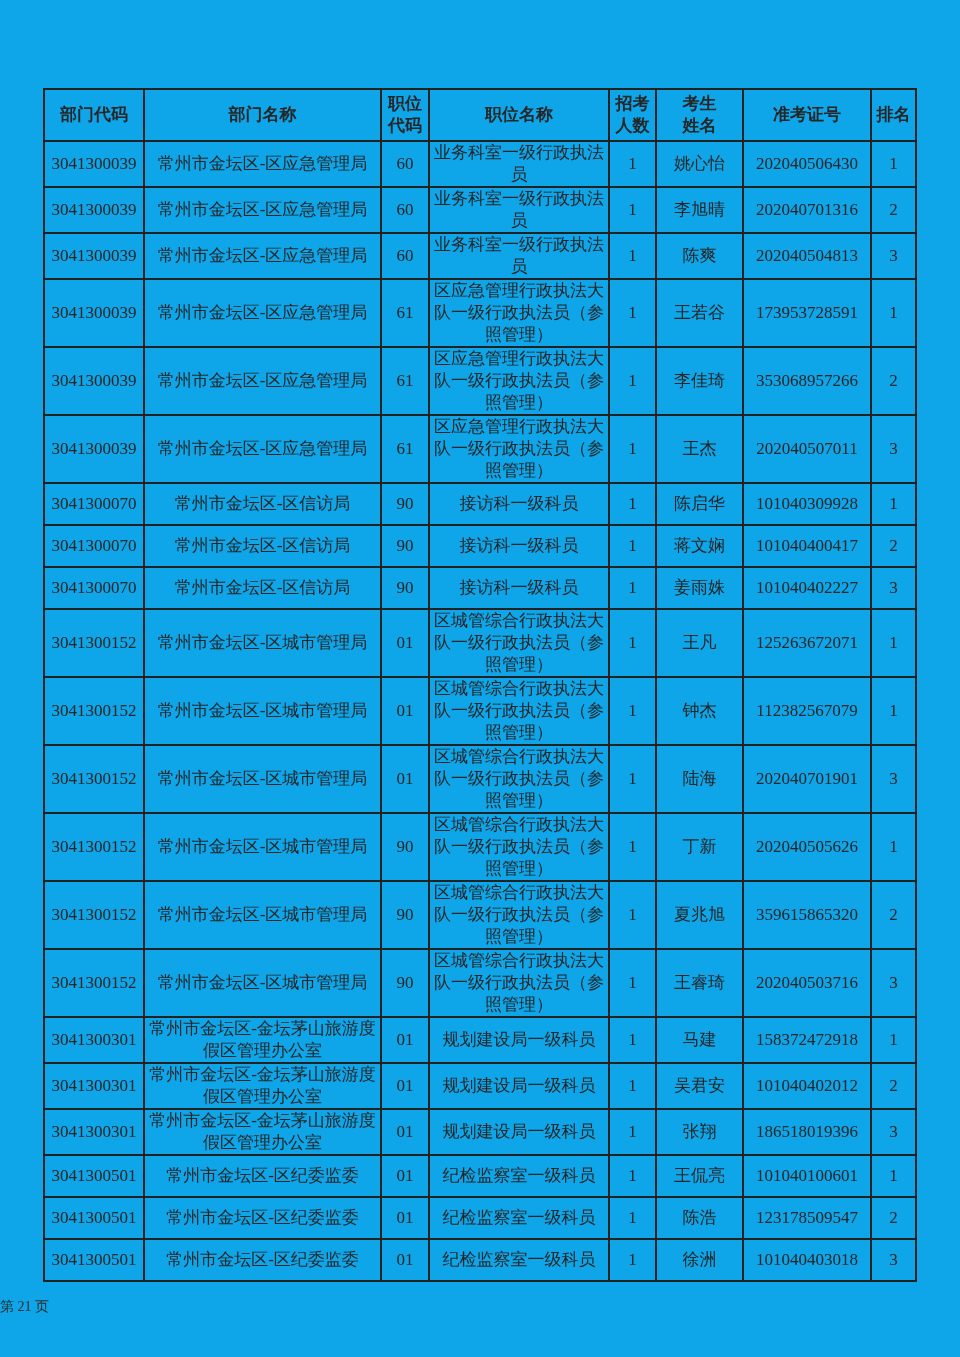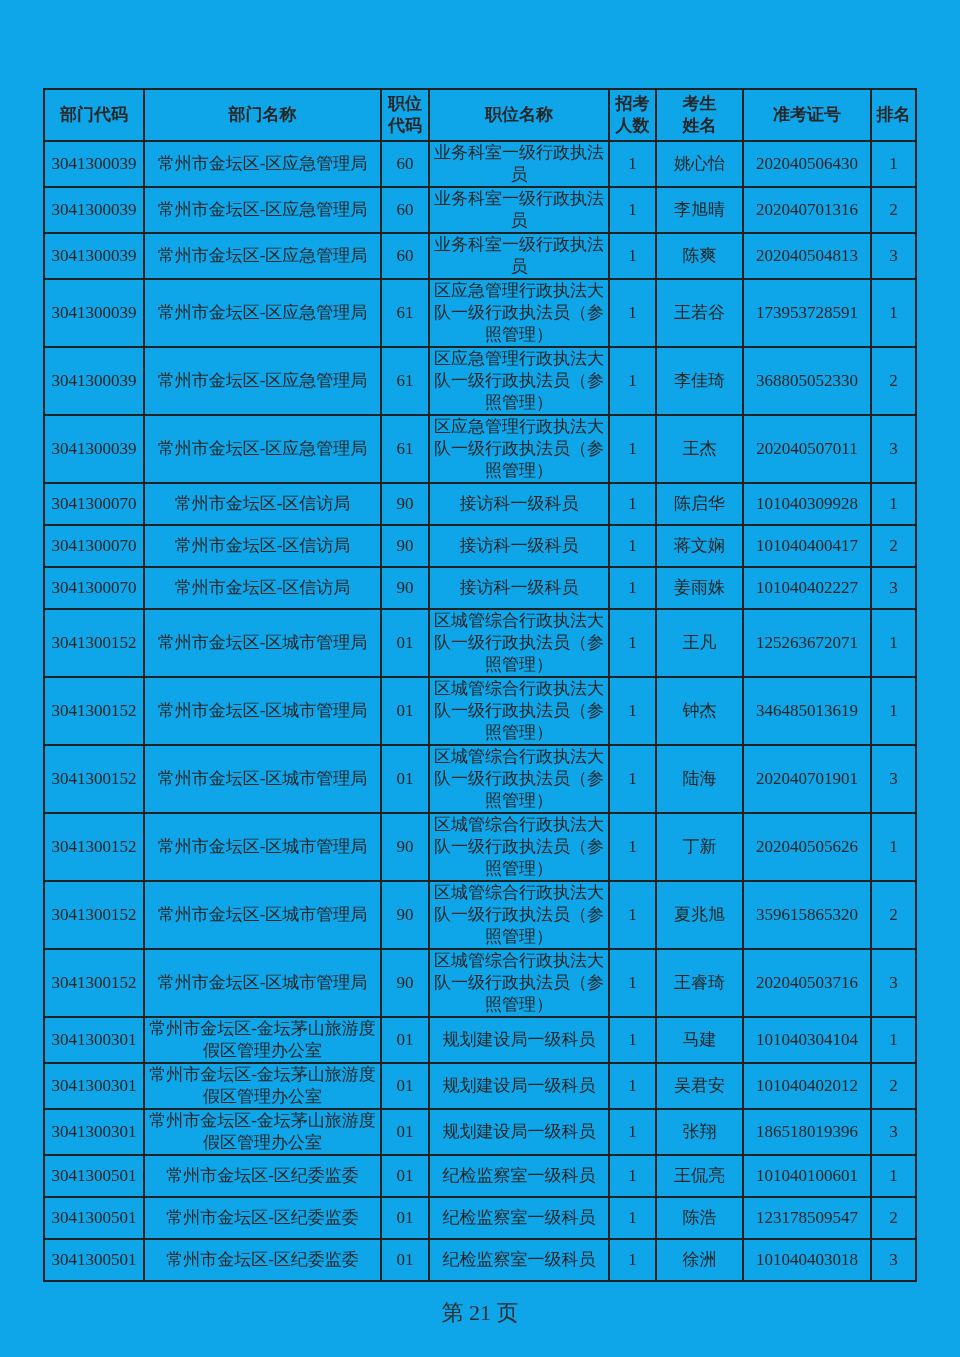--- a/index.html
+++ b/index.html
@@ -43,22 +43,22 @@
   }
   .roster td.num {
     font-family: "Liberation Serif", "DejaVu Serif", serif;
     letter-spacing: 0px;
   }
   .page-footer {
     position: absolute;
     left: 0;
     right: 0;
     top: 1298px;
-    text-align: center;
-    font-size: 22px;
+    text-align: left;
+    font-size: 14px;
     color: #2c2c2c;
   }
 </style>
 </head>
 <body>
 
 <div class="canvas">
 
   <table class="roster">
     <colgroup>
@@ -127,21 +127,21 @@
           <td class="num">173953728591</td>
           <td class="num">1</td>
         </tr>
         <tr>
           <td class="num">3041300039</td>
           <td>常州市金坛区-区应急管理局</td>
           <td class="num">61</td>
           <td>区应急管理行政执法大队一级行政执法员（参照管理）</td>
           <td class="num">1</td>
           <td>李佳琦</td>
-          <td class="num">368805052330</td>
+          <td class="num">353068957266</td>
           <td class="num">2</td>
         </tr>
         <tr>
           <td class="num">3041300039</td>
           <td>常州市金坛区-区应急管理局</td>
           <td class="num">61</td>
           <td>区应急管理行政执法大队一级行政执法员（参照管理）</td>
           <td class="num">1</td>
           <td>王杰</td>
           <td class="num">202040507011</td>
@@ -187,21 +187,21 @@
           <td class="num">125263672071</td>
           <td class="num">1</td>
         </tr>
         <tr>
           <td class="num">3041300152</td>
           <td>常州市金坛区-区城市管理局</td>
           <td class="num">01</td>
           <td>区城管综合行政执法大队一级行政执法员（参照管理）</td>
           <td class="num">1</td>
           <td>钟杰</td>
-          <td class="num">346485013619</td>
+          <td class="num">112382567079</td>
           <td class="num">1</td>
         </tr>
         <tr>
           <td class="num">3041300152</td>
           <td>常州市金坛区-区城市管理局</td>
           <td class="num">01</td>
           <td>区城管综合行政执法大队一级行政执法员（参照管理）</td>
           <td class="num">1</td>
           <td>陆海</td>
           <td class="num">202040701901</td>
@@ -237,21 +237,21 @@
           <td class="num">202040503716</td>
           <td class="num">3</td>
         </tr>
         <tr>
           <td class="num">3041300301</td>
           <td>常州市金坛区-金坛茅山旅游度假区管理办公室</td>
           <td class="num">01</td>
           <td>规划建设局一级科员</td>
           <td class="num">1</td>
           <td>马建</td>
-          <td class="num">101040304104</td>
+          <td class="num">158372472918</td>
           <td class="num">1</td>
         </tr>
         <tr>
           <td class="num">3041300301</td>
           <td>常州市金坛区-金坛茅山旅游度假区管理办公室</td>
           <td class="num">01</td>
           <td>规划建设局一级科员</td>
           <td class="num">1</td>
           <td>吴君安</td>
           <td class="num">101040402012</td>

